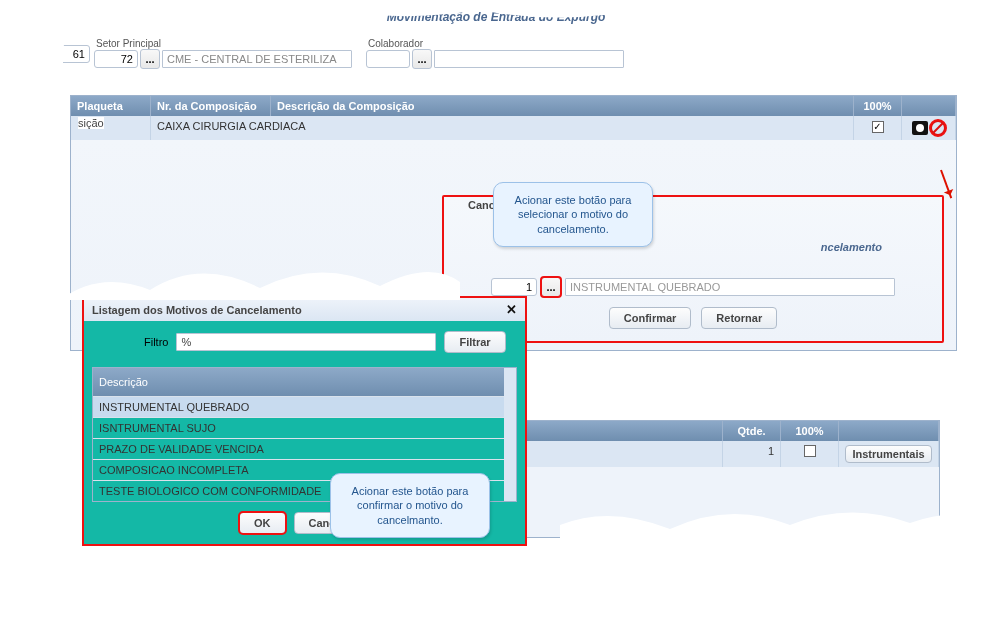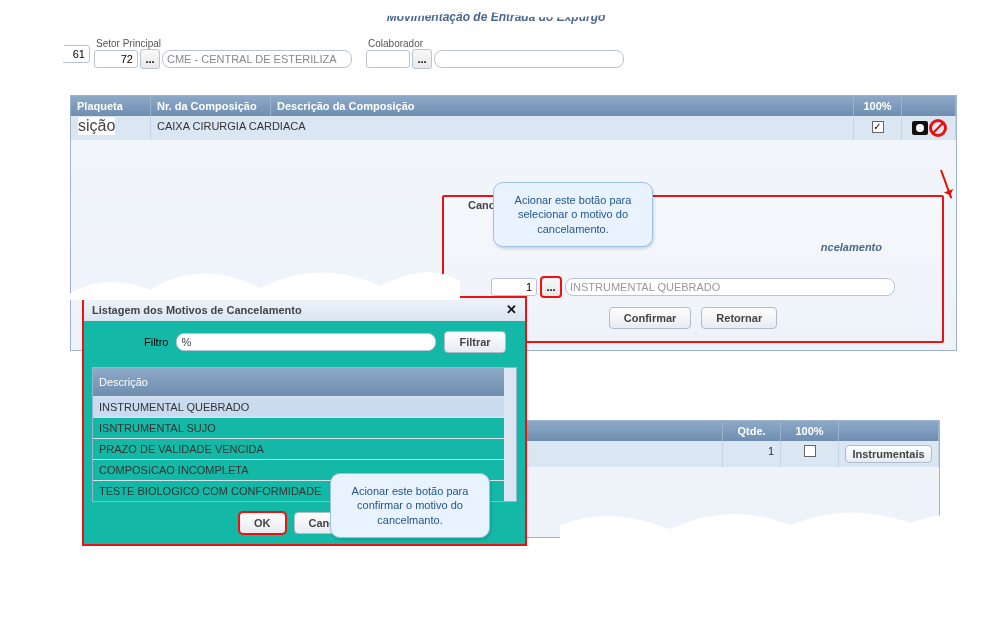--- a/index.html
+++ b/index.html
@@ -33,41 +33,41 @@
     border: 1px solid #b8c4d4;
     border-radius: 3px;
     padding: 2px 4px;
     font-size: 11px;
     width: 44px;
     text-align: right;
     background: #fff;
   }
   input.txt {
     border: 1px solid #b8c4d4;
-    border-radius: 8px;
+    border-radius: 1px;
     padding: 2px 4px;
     font-size: 11px;
     background: #fff;
     color: #888;
   }
   .ellipsis-btn {
     border: 1px solid #b8c4d4;
     border-radius: 3px;
     background: linear-gradient(#f8f8f8,#e8e8e8);
     width: 20px; height: 20px;
     font-weight: bold;
     cursor: pointer;
     font-size: 11px;
     line-height: 1;
   }
   .section-label {
     position: absolute;
     left: 78px; top: 117px;
     color: #444;
-    font-size: 16px;
+    font-size: 11px;
     background: #fff;
     text-align: right;
   }
   .grid {
     border: 1px solid #9db2cc;
     margin: 8px 35px 0 70px;
   }
   .grid-header, .grid-header2 {
     display: flex;
     background: linear-gradient(#8da9c8,#6f8eaf);

